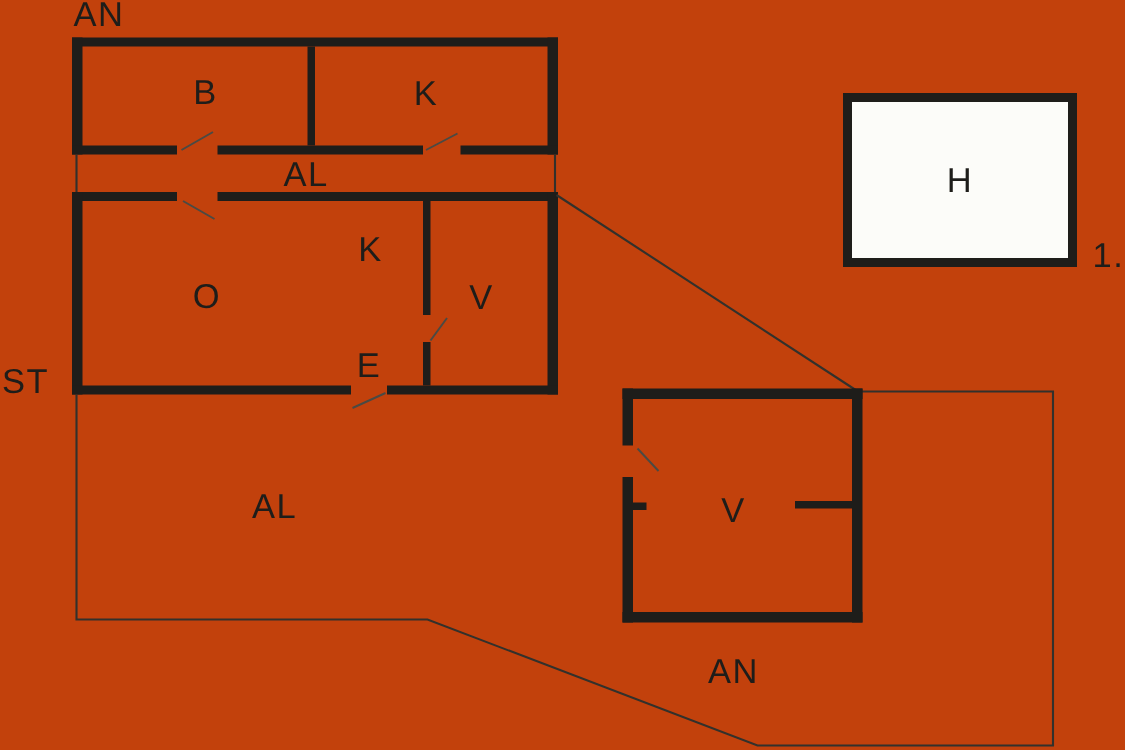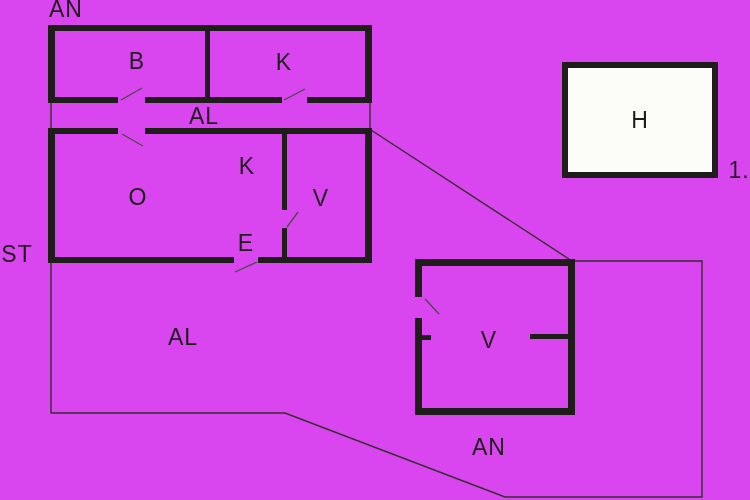--- a/index.html
+++ b/index.html
@@ -5,21 +5,21 @@
   html, body {
     margin: 0;
     padding: 0;
     background: #fbfbf8;
     font-family: "Liberation Sans", sans-serif;
   }
   .stage {
     position: relative;
     width: 750px;
     height: 500px;
-    background: #d946ef;
+    background: #c2410c;
     overflow: hidden;
   }
   svg { display: block; }
   .wall { fill: #1e1d1a; stroke: none; }
   .thin { stroke: #32312c; stroke-width: 1.4; fill: none; }
   .swing { stroke: #4a4a44; stroke-width: 1.3; fill: none; }
   .room-fill { fill: #fcfcf9; stroke: #1e1d1a; stroke-width: 6; }
   .lbl {
     fill: #1e1d1a;
     font-family: "Liberation Sans", sans-serif;

